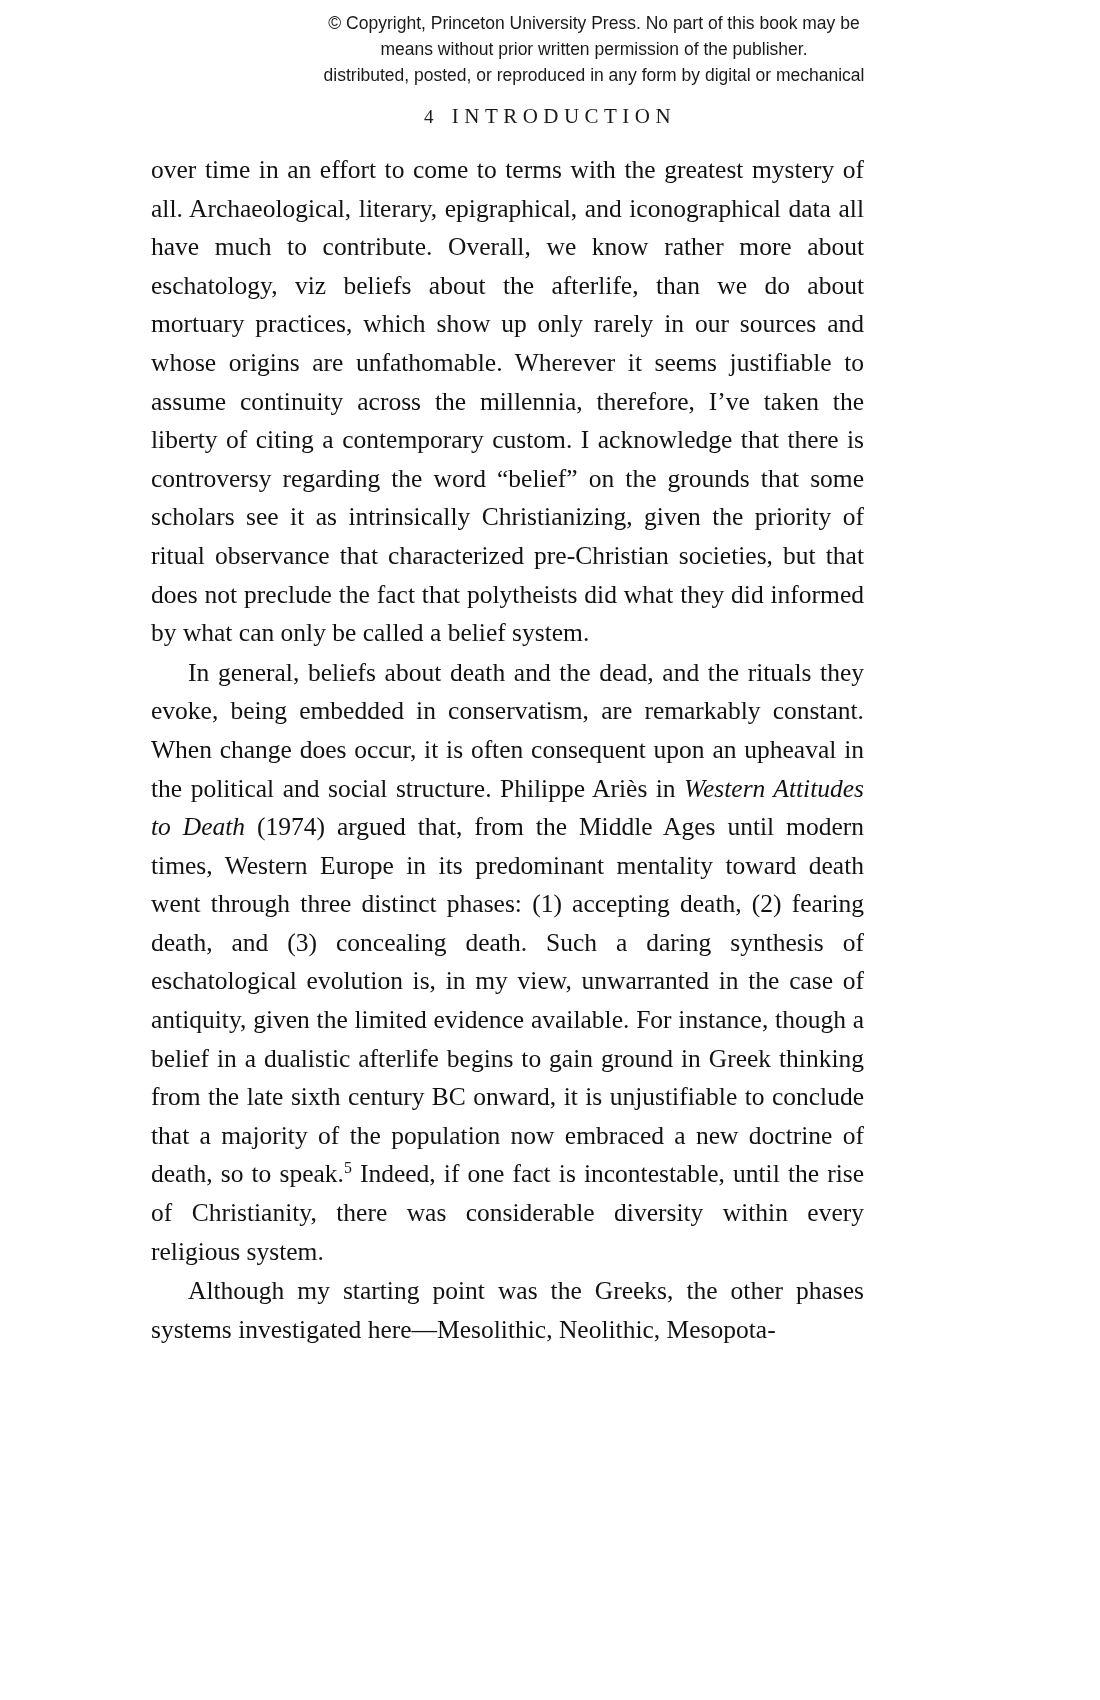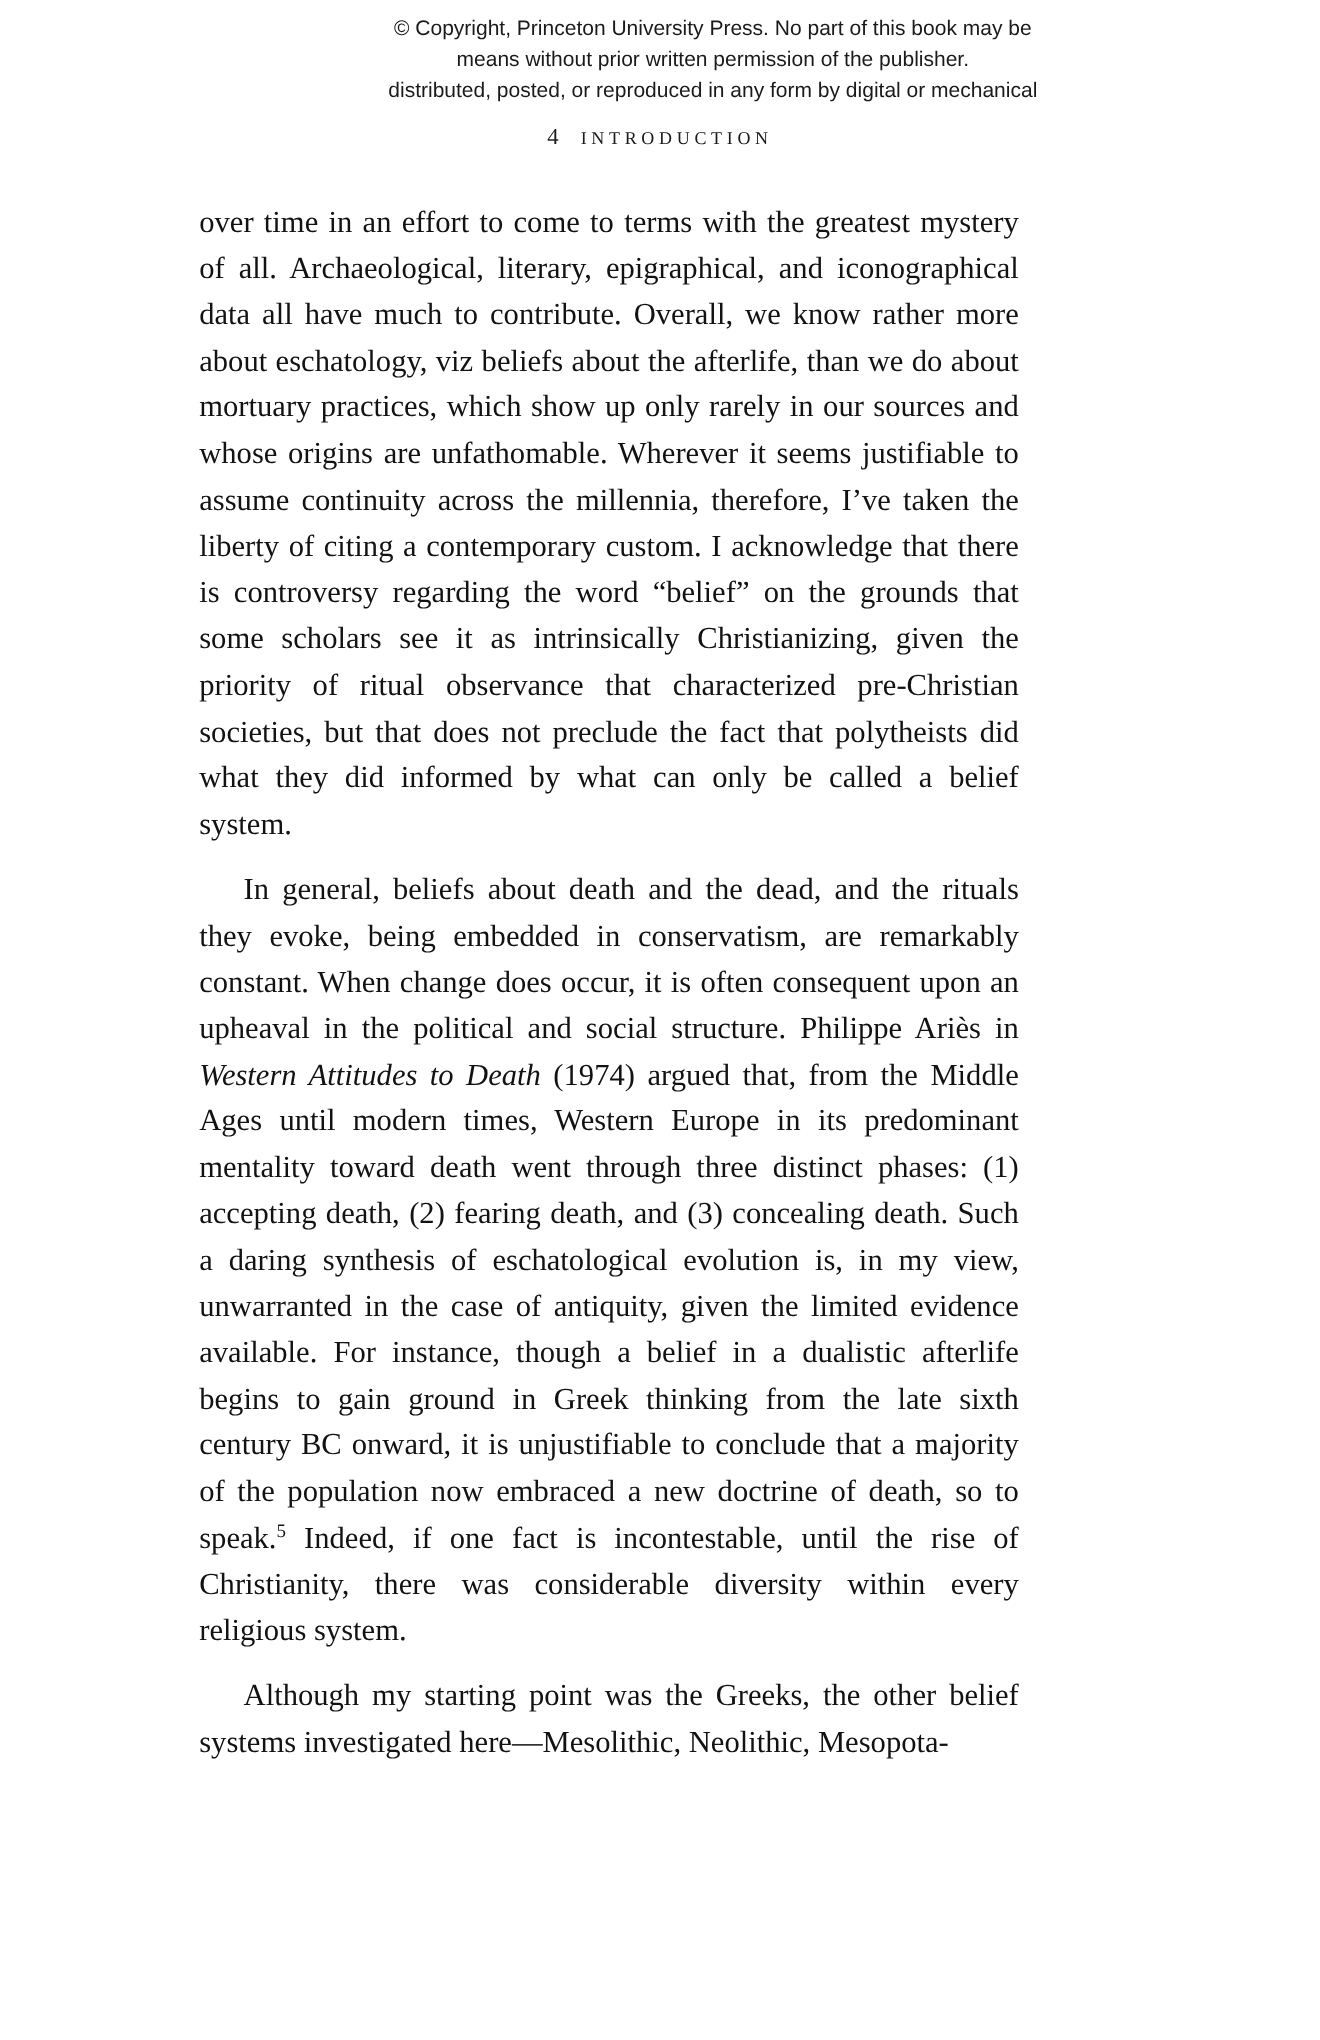--- a/index.html
+++ b/index.html
@@ -47,41 +47,41 @@
     width: 1100px;
     text-align: center;
     font-size: 19px;
     color: #1a1a1a;
   }
   .running-head .folio {
     font-size: 19px;
     letter-spacing: 0.02em;
   }
   .running-head .rh-title {
-    font-size: 15px;
+    font-size: 21px;
     letter-spacing: 0.26em;
     margin-left: 18px;
     font-family: Liberation Serif, serif;
   }
 
   
   .textblock {
     position: absolute;
     top: 150px;
     left: 150px;
     width: 715px;
     font-size: 25.5px;
     line-height: 38.6px;
     text-align: justify;
     text-justify: inter-word;
     hyphens: manual;
     color: #121212;
   }
   .textblock p {
-    margin: 16px;
+    margin: 1px;
     text-indent: 0;
   }
   .textblock p + p {
     text-indent: 1.45em;
   }
   .textblock p:last-child {
     text-align: justify;
   }
   .textblock i, .textblock em {
     font-style: italic;
@@ -115,17 +115,17 @@
     <span class="cline">distributed, posted, or reproduced in any form by digital or mechanical</span>
   </div>
 
   <div class="running-head">
     <span class="folio">4</span><span class="rh-title">INTRODUCTION</span>
   </div>
 
   <div class="textblock">
     <p>over time in an effort to come to terms with the greatest mystery of all. Archaeological, literary, epigraphical, and iconographical data all have much to contribute. Overall, we know rather more about eschatology, viz beliefs about the afterlife, than we do about mortuary practices, which show up only rarely in our sources and whose origins are unfathomable. Wherever it seems justifiable to assume continuity across the millennia, therefore, I’ve taken the liberty of citing a contemporary custom. I acknowledge that there is controversy regarding the word “belief” on the grounds that some scholars see it as intrinsically Christianizing, given the priority of ritual observance that characterized pre-Christian societies, but that does not preclude the fact that polytheists did what they did informed by what can only be called a belief system.</p>
     <p><span>In general, beliefs about death and the dead, and the rituals they evoke, being embedded in conservatism, are remarkably constant. When change does occur, it is often consequent upon an upheaval in the political and social structure. Philippe Ariès in </span><i>Western Attitudes to Death</i><span> (1974) argued that, from the Middle Ages until modern times, Western Europe in its predominant mentality toward death went through three distinct phases: (1) accepting death, (2) fearing death, and (3) concealing death. Such a daring synthesis of eschatological evolution is, in my view, unwarranted in the case of antiquity, given the limited evidence available. For instance, though a belief in a dualistic afterlife begins to gain ground in Greek thinking from the late sixth century BC onward, it is unjustifiable to conclude that a majority of the population now embraced a new doctrine of death, so to speak.</span><span class="sup">5</span><span> Indeed, if one fact is incontestable, until the rise of Christianity, there was considerable diversity within every religious system.</span></p>
-    <p>Although my starting point was the Greeks, the other belief systems investigated here—Mesolithic, Neolithic, Mesopota-</p>
+    <p>Although my starting point was the Greeks, the other phases systems investigated here—Mesolithic, Neolithic, Mesopota-</p>
   </div>
 
 
 </div>
 
 </body></html>

